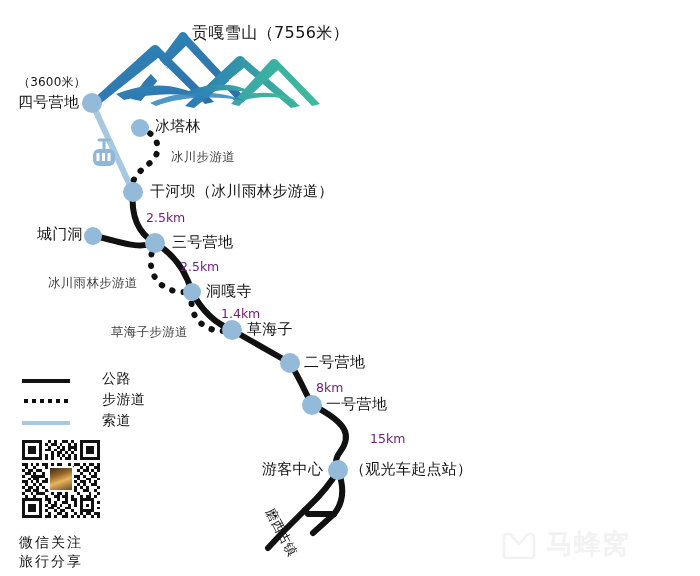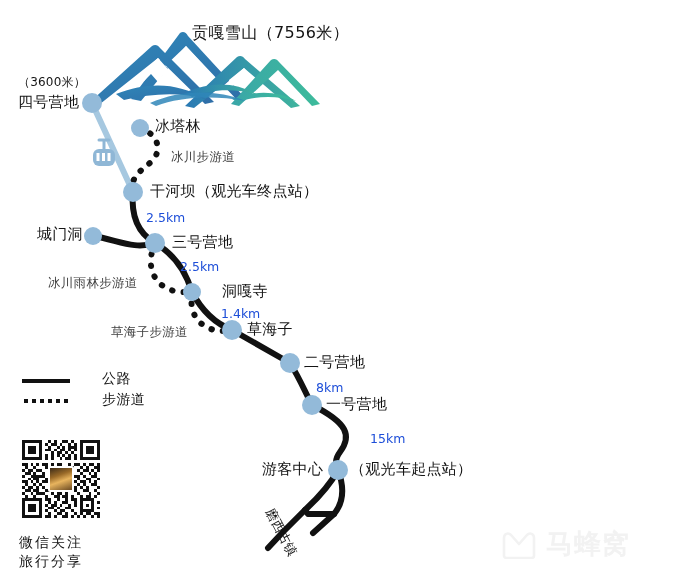--- a/index.html
+++ b/index.html
@@ -45,21 +45,21 @@
     font-size: 12px;
     letter-spacing: 0.2px;
   }
   .lbl-peak {
     font-size: 16px;
     letter-spacing: 0.4px;
   }
   .lbl-dist {
     font-size: 12.5px;
     font-family: "DejaVu Sans", "Liberation Sans", sans-serif;
-    color: #1d4ed8;
+    color: #701a75;
   }
   .lbl-trail {
     font-size: 12.5px;
     color: #404040;
     letter-spacing: 0.3px;
   }
   .lbl-town {
     font-size: 13px;
     color: #141414;
     transform-origin: left top;
@@ -252,27 +252,27 @@
     </g>
   </svg>
 
   <div class="lbl lbl-peak" style="left:192px; top:24px;">贡嘎雪山（7556米）</div>
 
   <div class="lbl lbl-elev" style="left:18px; top:76px;">（3600米）</div>
   <div class="lbl lbl-place" style="left:18px; top:94px;">四号营地</div>
 
   <div class="lbl lbl-place" style="left:155px; top:118px;">冰塔林</div>
 
-  <div class="lbl lbl-place" style="left:150px; top:183px;">干河坝（观光车终点站）</div>
+  <div class="lbl lbl-place" style="left:150px; top:183px;">干河坝（冰川雨林步游道）</div>
 
   <div class="lbl lbl-place" style="left:37px; top:226px;">城门洞</div>
 
   <div class="lbl lbl-place" style="left:172px; top:234px;">三号营地</div>
 
-  <div class="lbl lbl-place" style="left:206px; top:283px;margin-left:16px;">洞嘎寺</div>
+  <div class="lbl lbl-place" style="left:206px; top:283px;">洞嘎寺</div>
 
   <div class="lbl lbl-place" style="left:247px; top:321px;">草海子</div>
 
   <div class="lbl lbl-place" style="left:304px; top:354px;">二号营地</div>
 
   <div class="lbl lbl-place" style="left:326px; top:396px;">一号营地</div>
 
   <div class="lbl lbl-place" style="left:262px; top:461px;">游客中心</div>
   <div class="lbl lbl-place" style="left:350px; top:461px;">（观光车起点站）</div>
 
@@ -289,20 +289,24 @@
   <div class="lbl lbl-town" style="left:275px; top:506px; transform: rotate(62deg);">磨西古镇</div>
 
   <div class="legend">
     <div class="legend-row">
       <span class="legend-swatch sw-road"></span>
       <span class="legend-label">公路</span>
     </div>
     <div class="legend-row">
       <span class="legend-swatch sw-trail"></span>
       <span class="legend-label">步游道</span>
+    </div>
+    <div class="legend-row">
+      <span class="legend-swatch sw-cable"></span>
+      <span class="legend-label">索道</span>
     </div>
   </div>
 
   <div class="qr-block">
     <div class="qr-code">
       <svg viewBox="0 0 29 29" width="84" height="84" shape-rendering="crispEdges">
         <rect width="29" height="29" fill="#ffffff"></rect>
         <g fill="#111111">
 
           <path d="M1 1h7v1H1z M1 7h7v1H1z M1 1h1v7H1z M7 1h1v7H7z M3 3h3v3H3z"></path>

